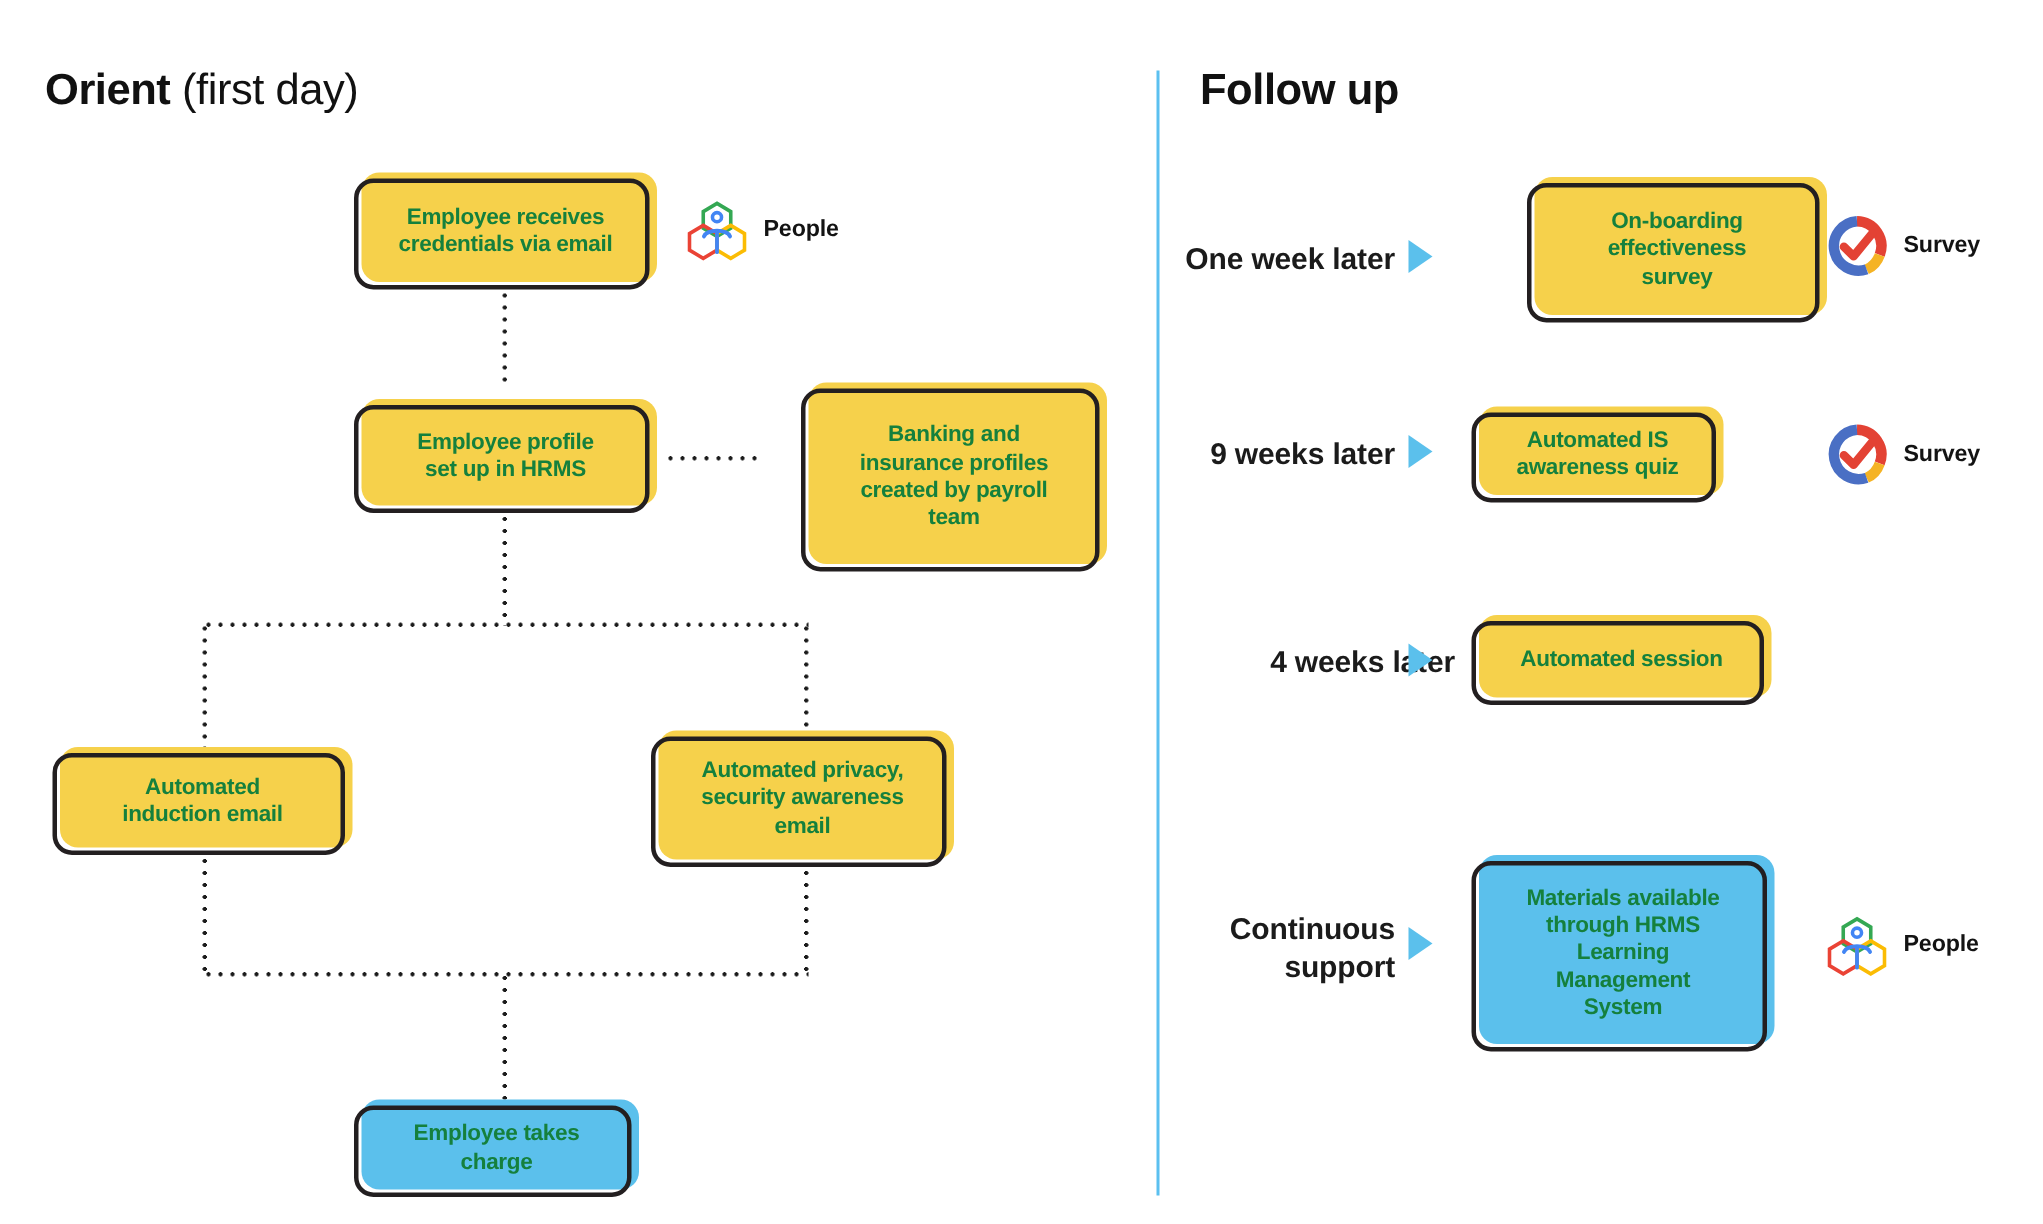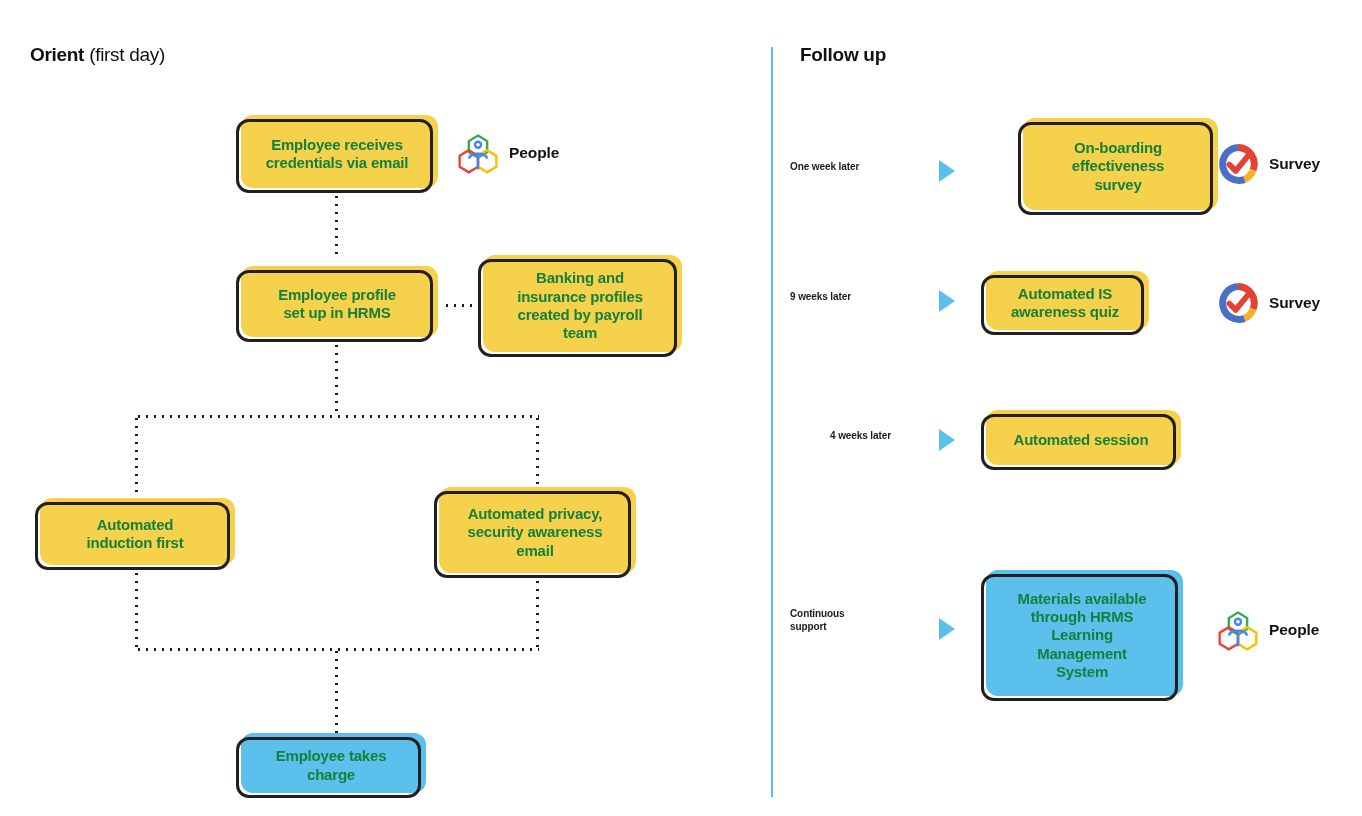--- a/index.html
+++ b/index.html
@@ -9,21 +9,21 @@
     font-family:"Liberation Sans", sans-serif;
     color:#1a1a1a;
     position:relative;
     overflow:hidden;
   }
   #stage{position:absolute;left:0;top:0;width:1362px;height:816px;}
 
   
   .panel-title{
     position:absolute;
-    font-size:19px;
+    font-size:29px;
     letter-spacing:-0.3px;
     white-space:nowrap;
     color:#111111;
   }
   .panel-title .strong{font-weight:bold;}
   .panel-title .light{font-weight:normal;}
 
   
   .divider{
     position:absolute;
@@ -79,24 +79,24 @@
     position:absolute;
     height:3px;
     background-image:radial-gradient(circle, #1c1c1c 1.3px, rgba(0,0,0,0) 1.5px);
     background-size:8px 3px;
     background-repeat:repeat-x;
   }
 
   
   .stage-label{
     position:absolute;
-    font-size:10px;
+    font-size:20px;
     font-weight:bold;
     color:#1b1b1b;
-    text-align:left;
+    text-align:right;
     line-height:1.25;
     letter-spacing:-0.1px;
     white-space:pre-line;
   }
   .tri{
     position:absolute;
     width:0;height:0;
     border-top:11px solid transparent;
     border-bottom:11px solid transparent;
     border-left:16px solid #5BC0EC;
@@ -160,34 +160,34 @@
 credentials via email</div>
   </div>
 
   <div class="node yellow" style="left:236px;top:266px;width:202px;height:76px;">
     <div class="fill"></div>
     <div class="frame"></div>
     <div class="txt">Employee profile
 set up in HRMS</div>
   </div>
 
-  <div class="node yellow" style="left:478px;top:255px;width:204px;height:102px;">
+  <div class="node yellow" style="left:534px;top:255px;width:204px;height:126px;">
     <div class="fill"></div>
     <div class="frame"></div>
     <div class="txt">Banking and
 insurance profiles
 created by payroll
 team</div>
   </div>
 
   <div class="node yellow" style="left:35px;top:498px;width:200px;height:72px;">
     <div class="fill"></div>
     <div class="frame"></div>
     <div class="txt">Automated
-induction first</div>
+induction email</div>
   </div>
 
   <div class="node yellow" style="left:434px;top:487px;width:202px;height:91px;">
     <div class="fill"></div>
     <div class="frame"></div>
     <div class="txt">Automated privacy,
 security awareness
 email</div>
   </div>
 

